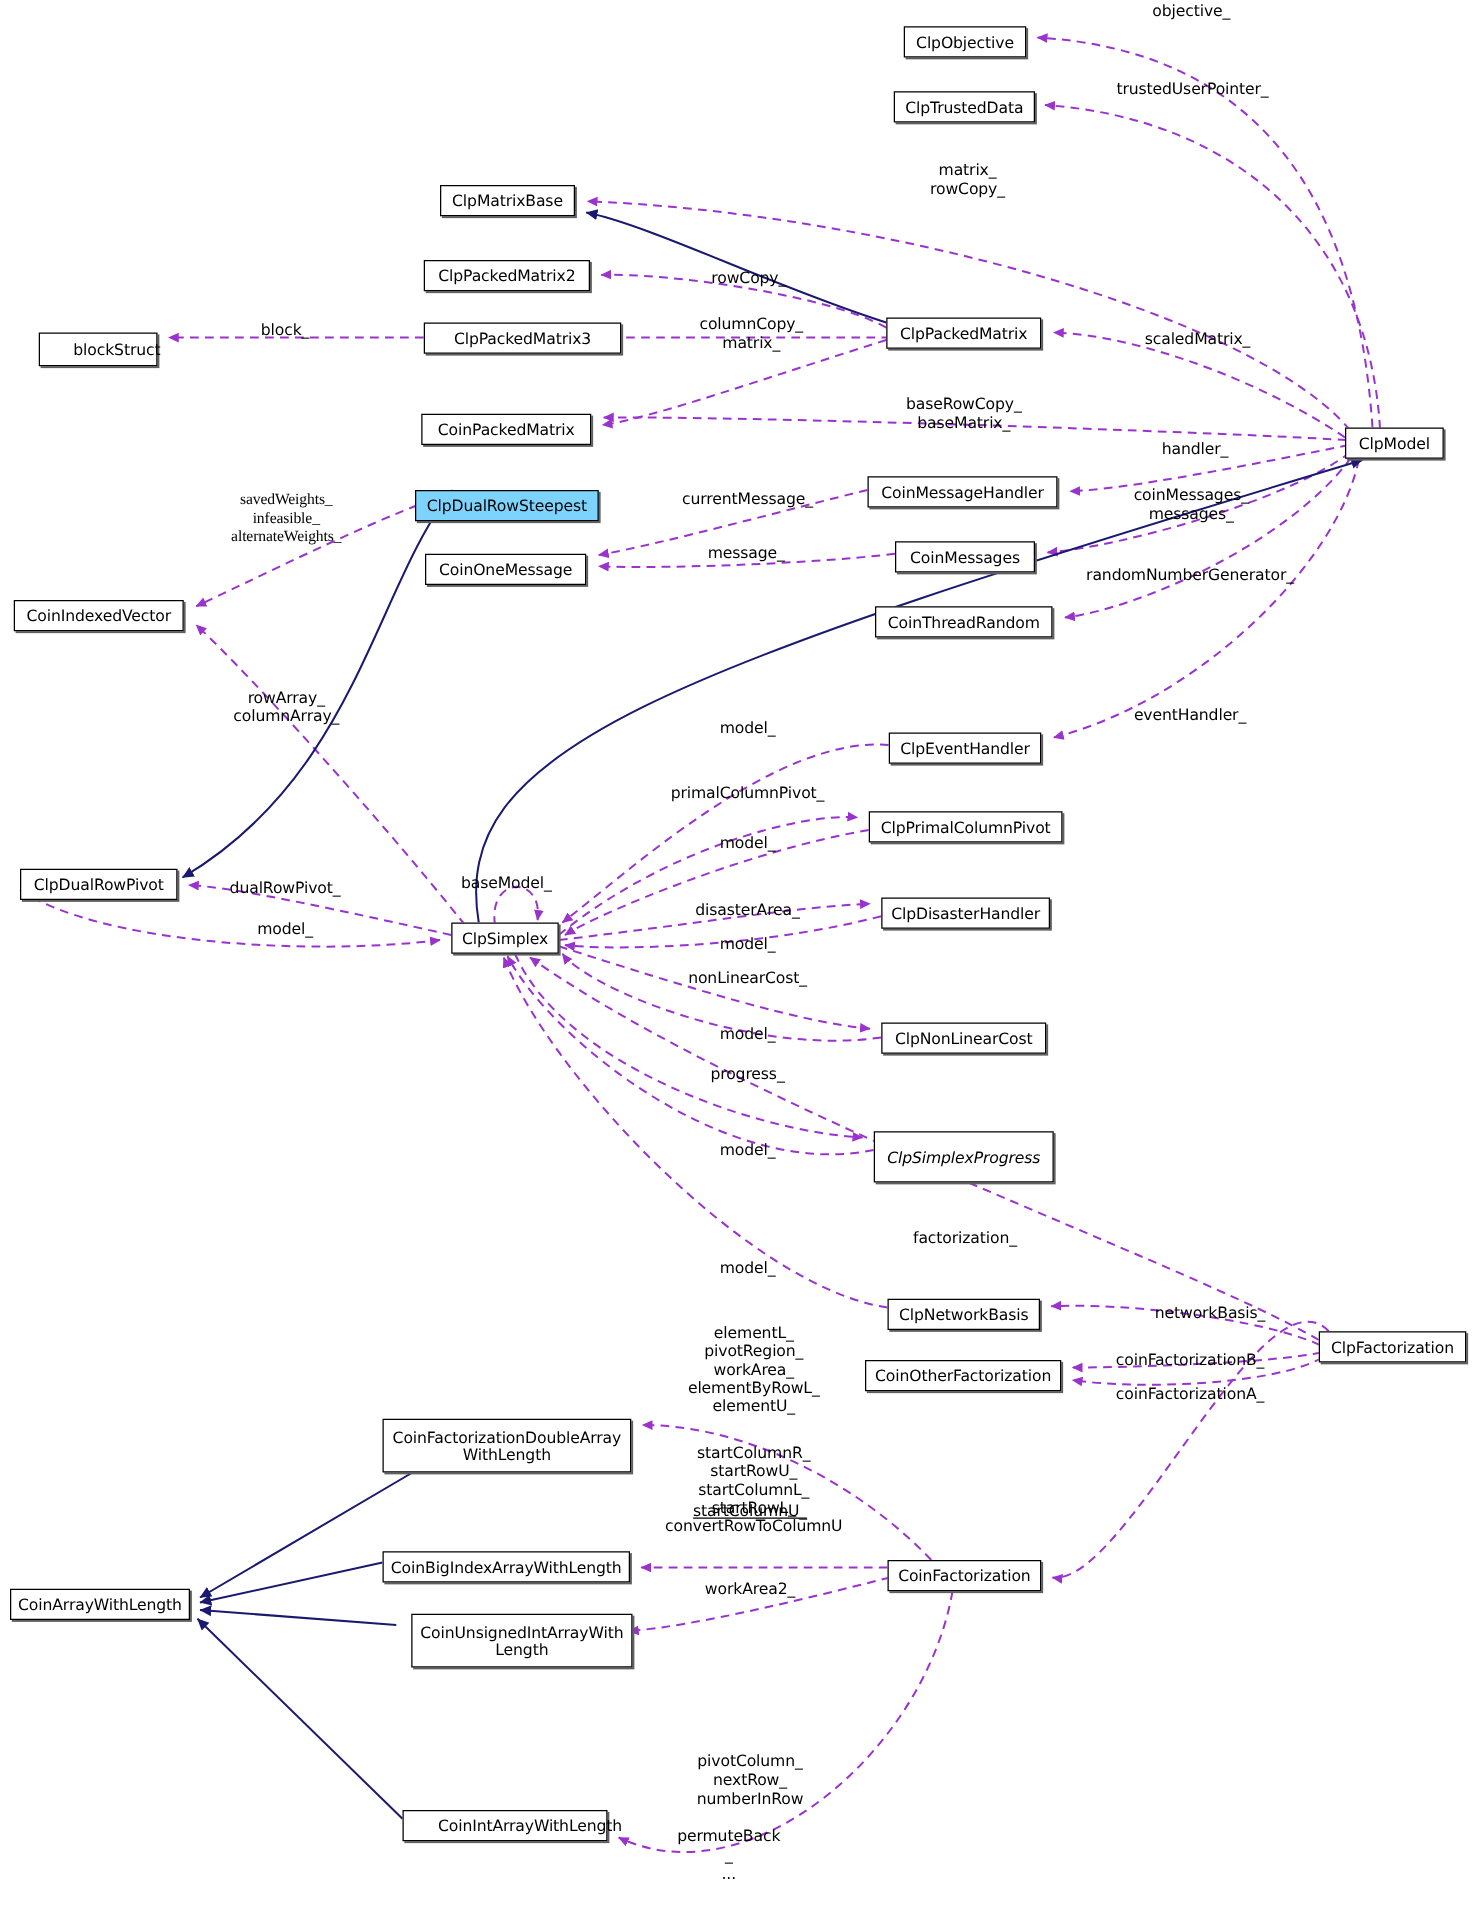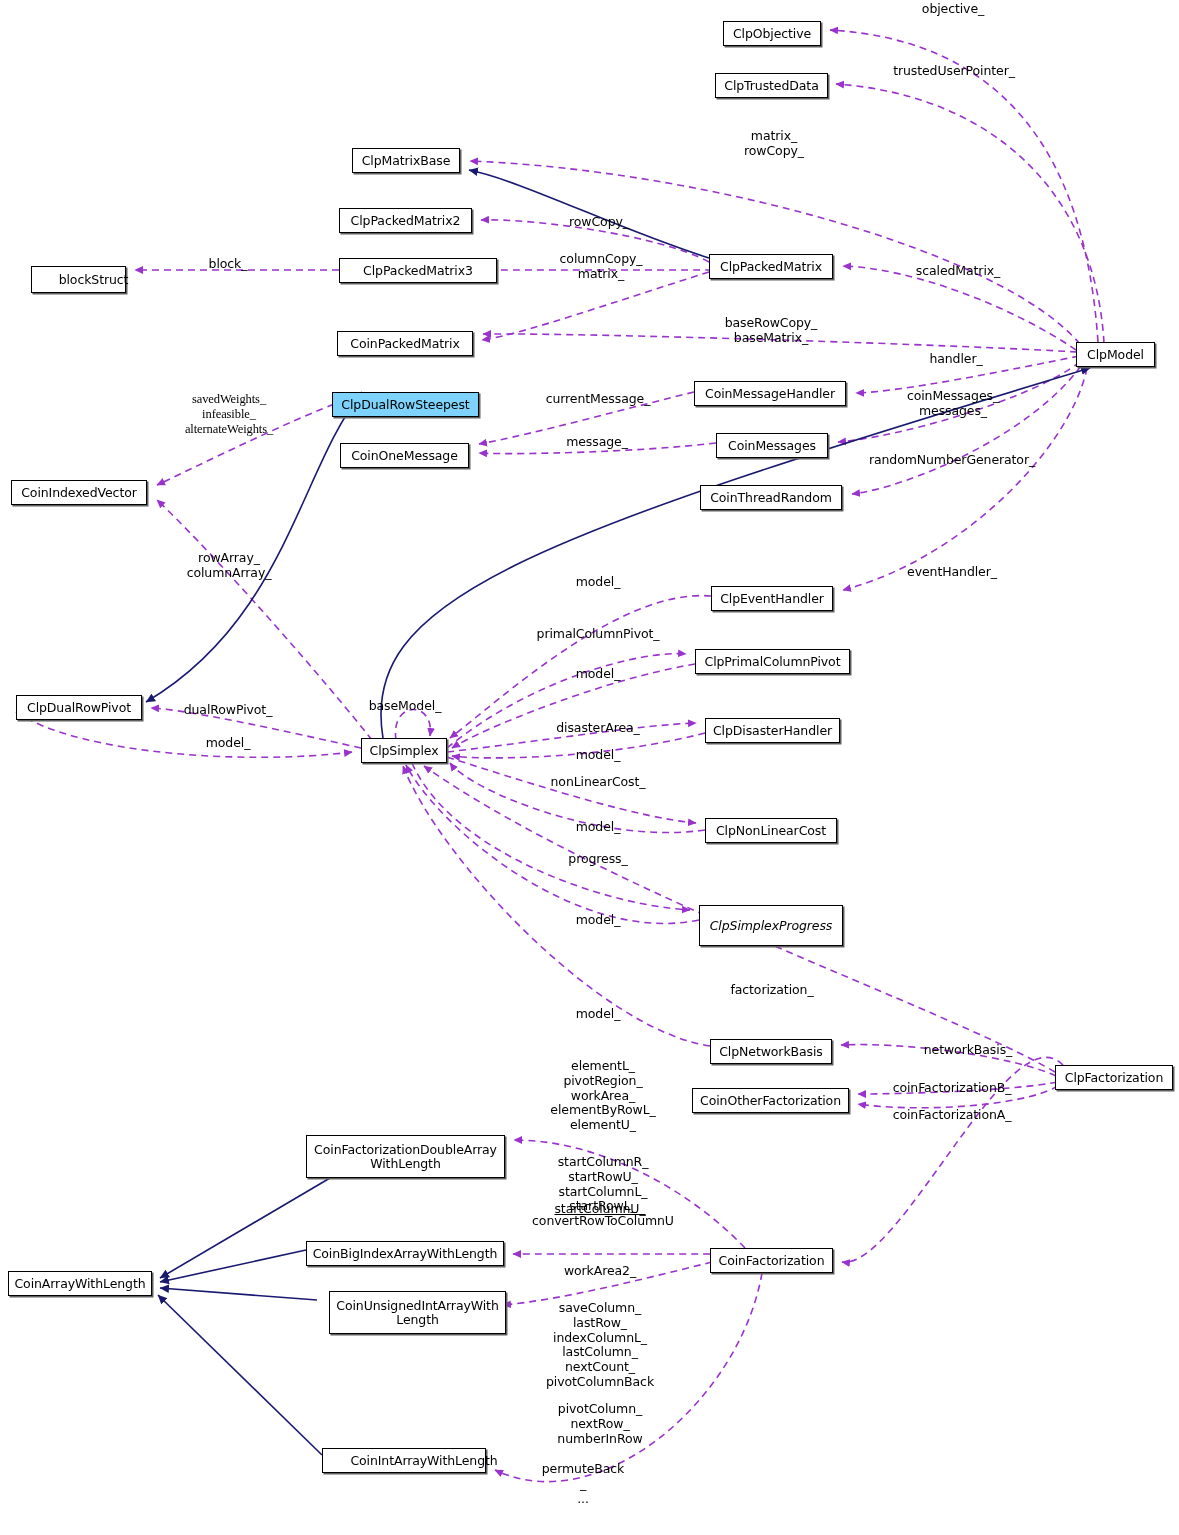--- a/index.html
+++ b/index.html
@@ -177,25 +177,19 @@
 elementByRowL_
 elementU_</div>
     <div class="edge-label" style="left: 952px; top: 1108px;">coinFactorizationA_</div>
     <div class="edge-label" style="left: 603px; top: 1155px;">startColumnR_
 startRowU_
 startColumnL_
 startRowL_
 convertRowToColumnU</div>
     <div class="edge-label" style="left: 600px; top: 1202px; text-decoration: underline;">startColumnU_</div>
     <div class="edge-label" style="left: 600px; top: 1264px;">workArea2_</div>
-    <div class="edge-label" style="left: 600px; top: 1301px;">saveColumn_
-lastRow_
-indexColumnL_
-lastColumn_
-nextCount_
-pivotColumnBack</div>
     <div class="edge-label" style="left: 600px; top: 1402px;">pivotColumn_
 nextRow_
 numberInRow</div>
     <div class="edge-label" style="left: 583px; top: 1462px;">permuteBack
 _
 ...</div>
   </div>
 
 </body></html>

